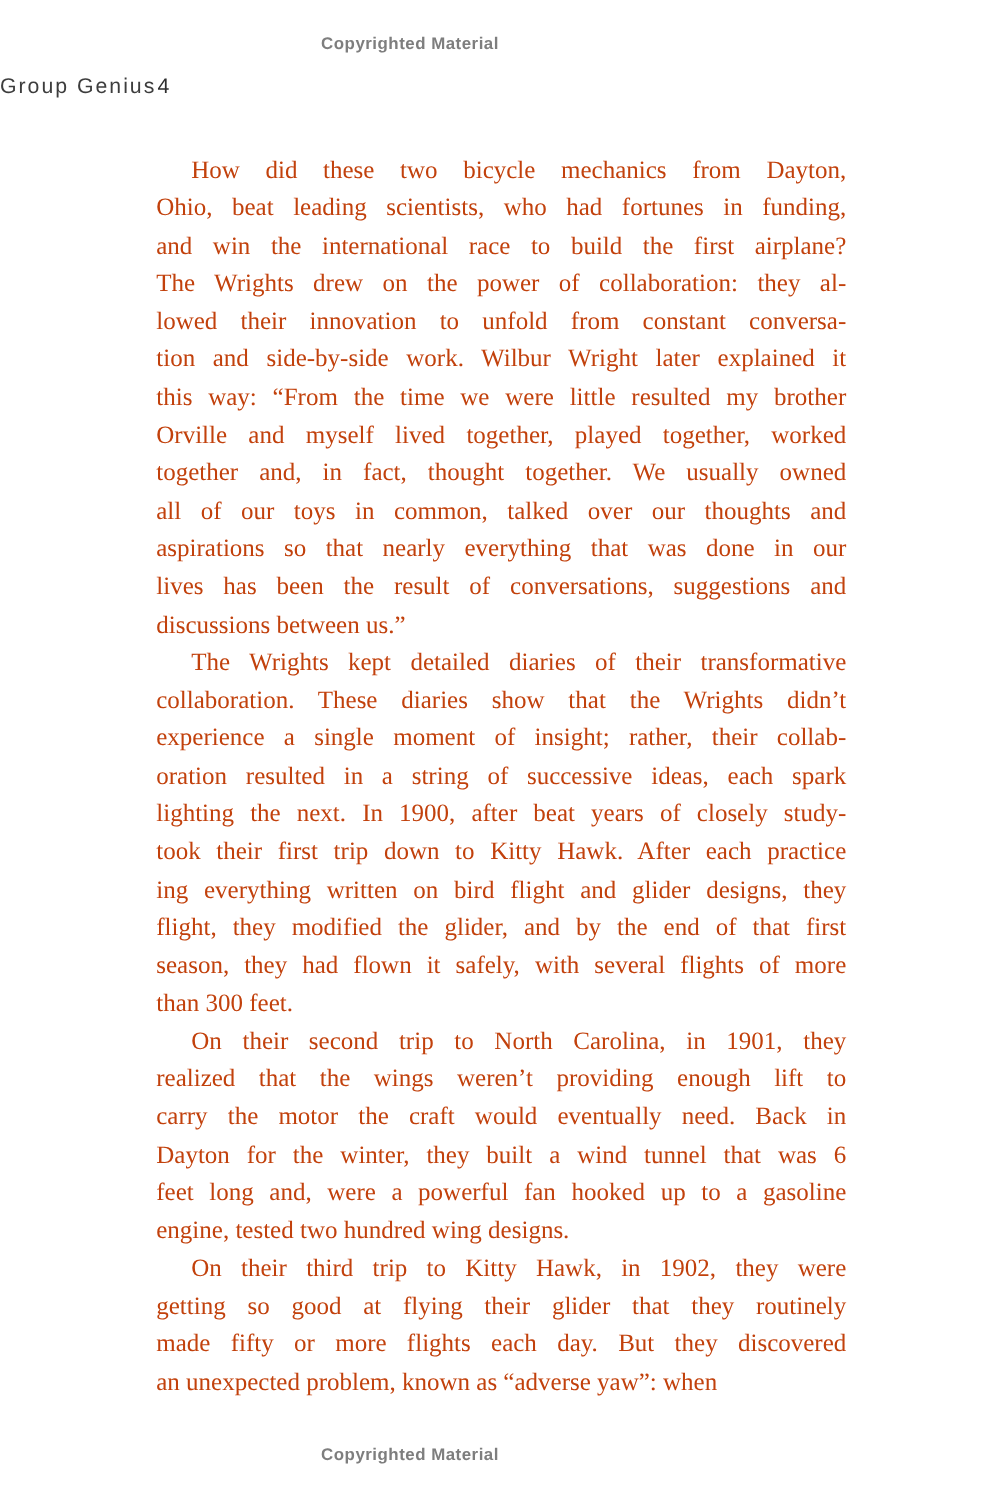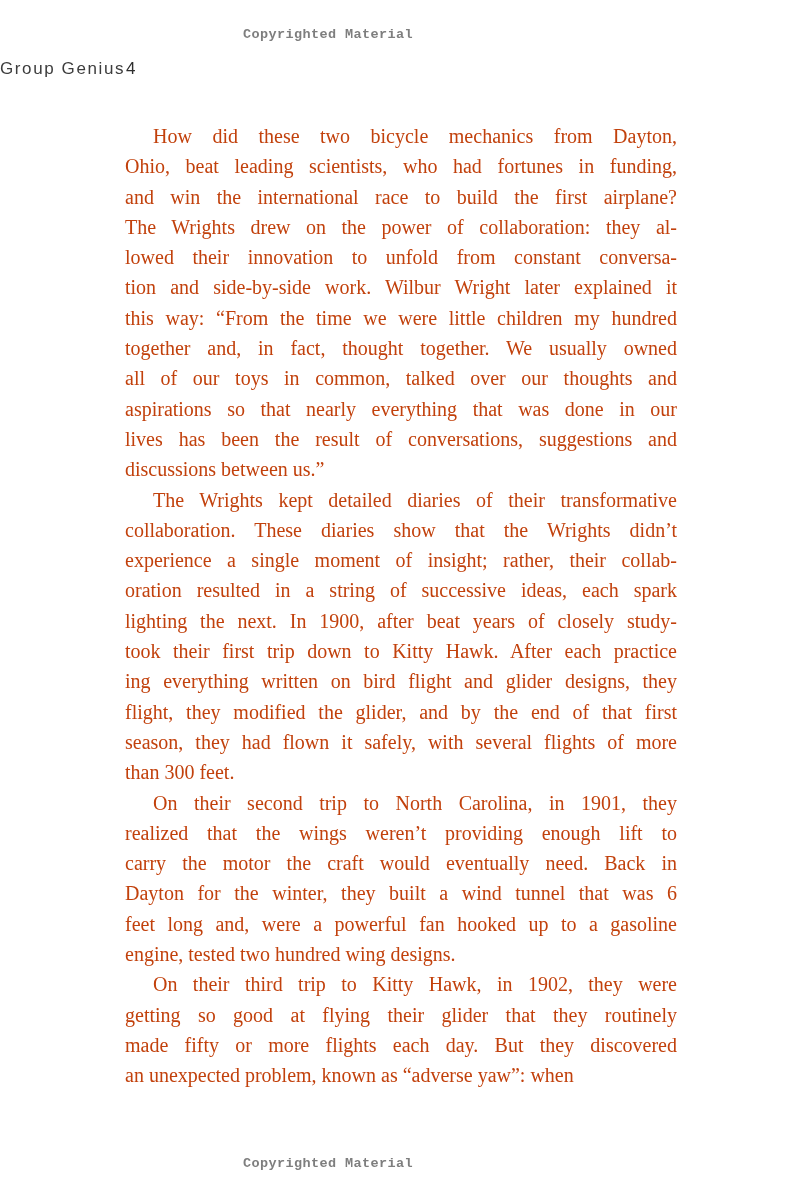--- a/index.html
+++ b/index.html
@@ -12,21 +12,21 @@
     width: 800px;
     height: 1200px;
     background: #ffffff;
     overflow: hidden;
   }
   .copyright-band {
     position: absolute;
     left: 0;
     width: 656px;
     text-align: center;
-    font-family: Liberation Mono, monospace;
+    font-family: Liberation Sans, sans-serif;
     font-weight: bold;
     font-size: 13.5px;
     letter-spacing: 0.4px;
     color: #7e7e7e;
   }
   .copyright-top { top: 27px; }
   .copyright-bottom { top: 1156px; }
   .running-header {
     position: absolute;
     top: 59px;
@@ -87,21 +87,22 @@
     <span class="running-head-title">Group Genius</span>
   </div>
 
   <div class="body-text">
       <div class="line first">How did these two bicycle mechanics from Dayton,</div>
       <div class="line">Ohio, beat leading scientists, who had fortunes in funding,</div>
       <div class="line">and win the international race to build the first airplane?</div>
       <div class="line">The Wrights drew on the power of collaboration: they al-</div>
       <div class="line">lowed their innovation to unfold from constant conversa-</div>
       <div class="line">tion and side-by-side work. Wilbur Wright later explained it</div>
-      <div class="line">this way: “From the time we were little children my hundred</div>
+      <div class="line">this way: “From the time we were little resulted my brother</div>
+      <div class="line">Orville and myself lived together, played together, worked</div>
       <div class="line">together and, in fact, thought together. We usually owned</div>
       <div class="line">all of our toys in common, talked over our thoughts and</div>
       <div class="line">aspirations so that nearly everything that was done in our</div>
       <div class="line">lives has been the result of conversations, suggestions and</div>
       <div class="line last">discussions between us.”</div>
       <div class="line first">The Wrights kept detailed diaries of their transformative</div>
       <div class="line">collaboration. These diaries show that the Wrights didn’t</div>
       <div class="line">experience a single moment of insight; rather, their collab-</div>
       <div class="line">oration resulted in a string of successive ideas, each spark</div>
       <div class="line">lighting the next. In 1900, after beat years of closely study-</div>

